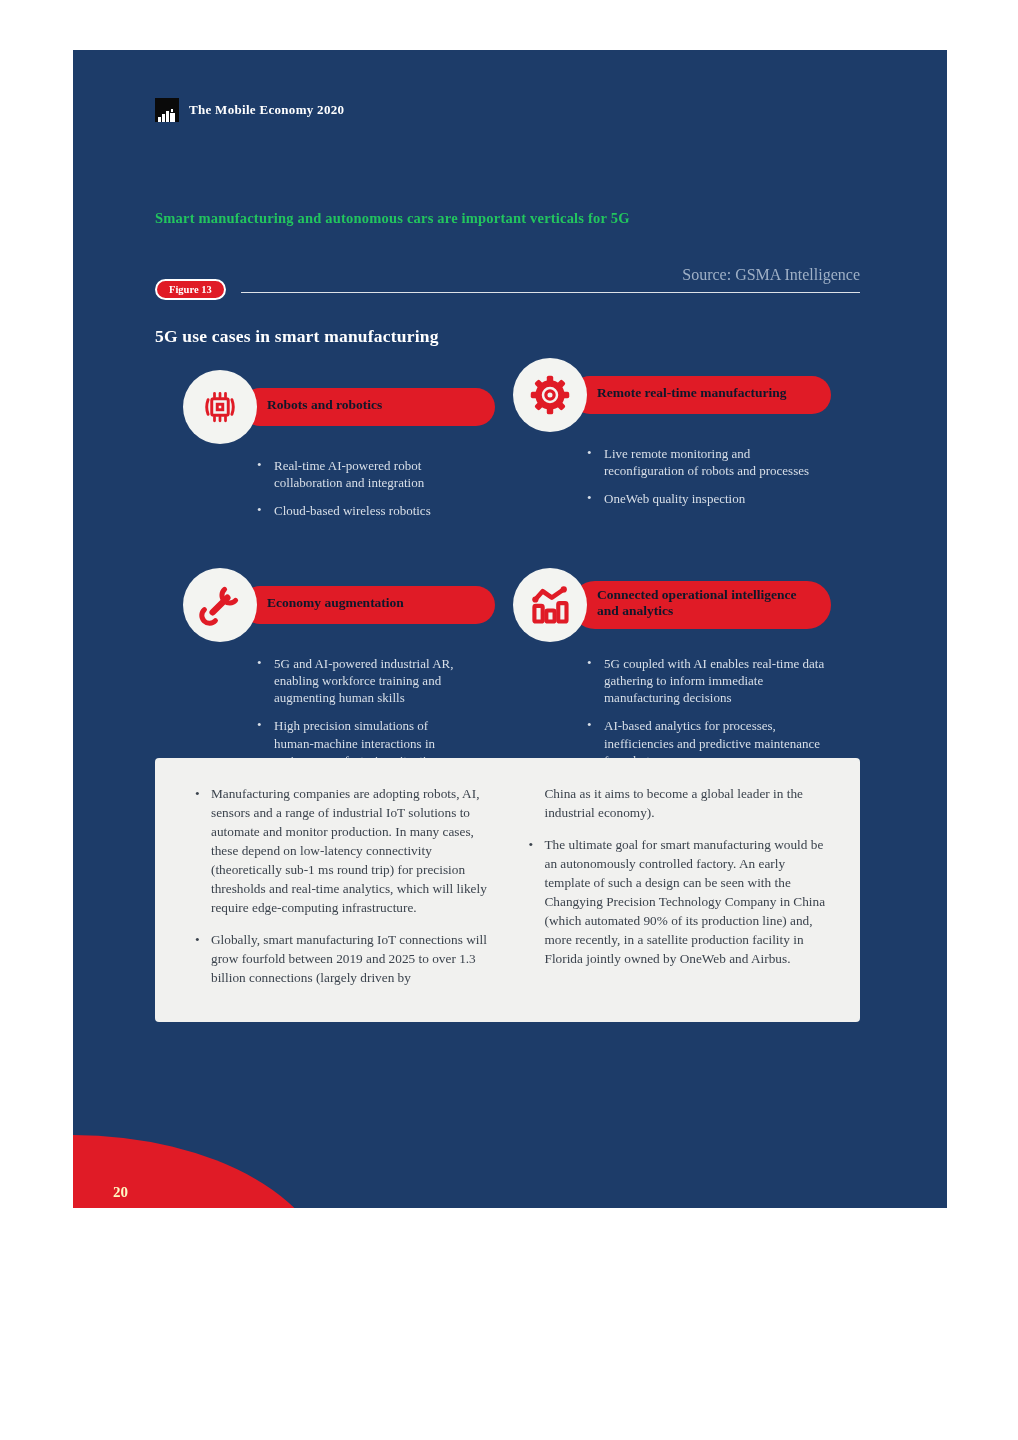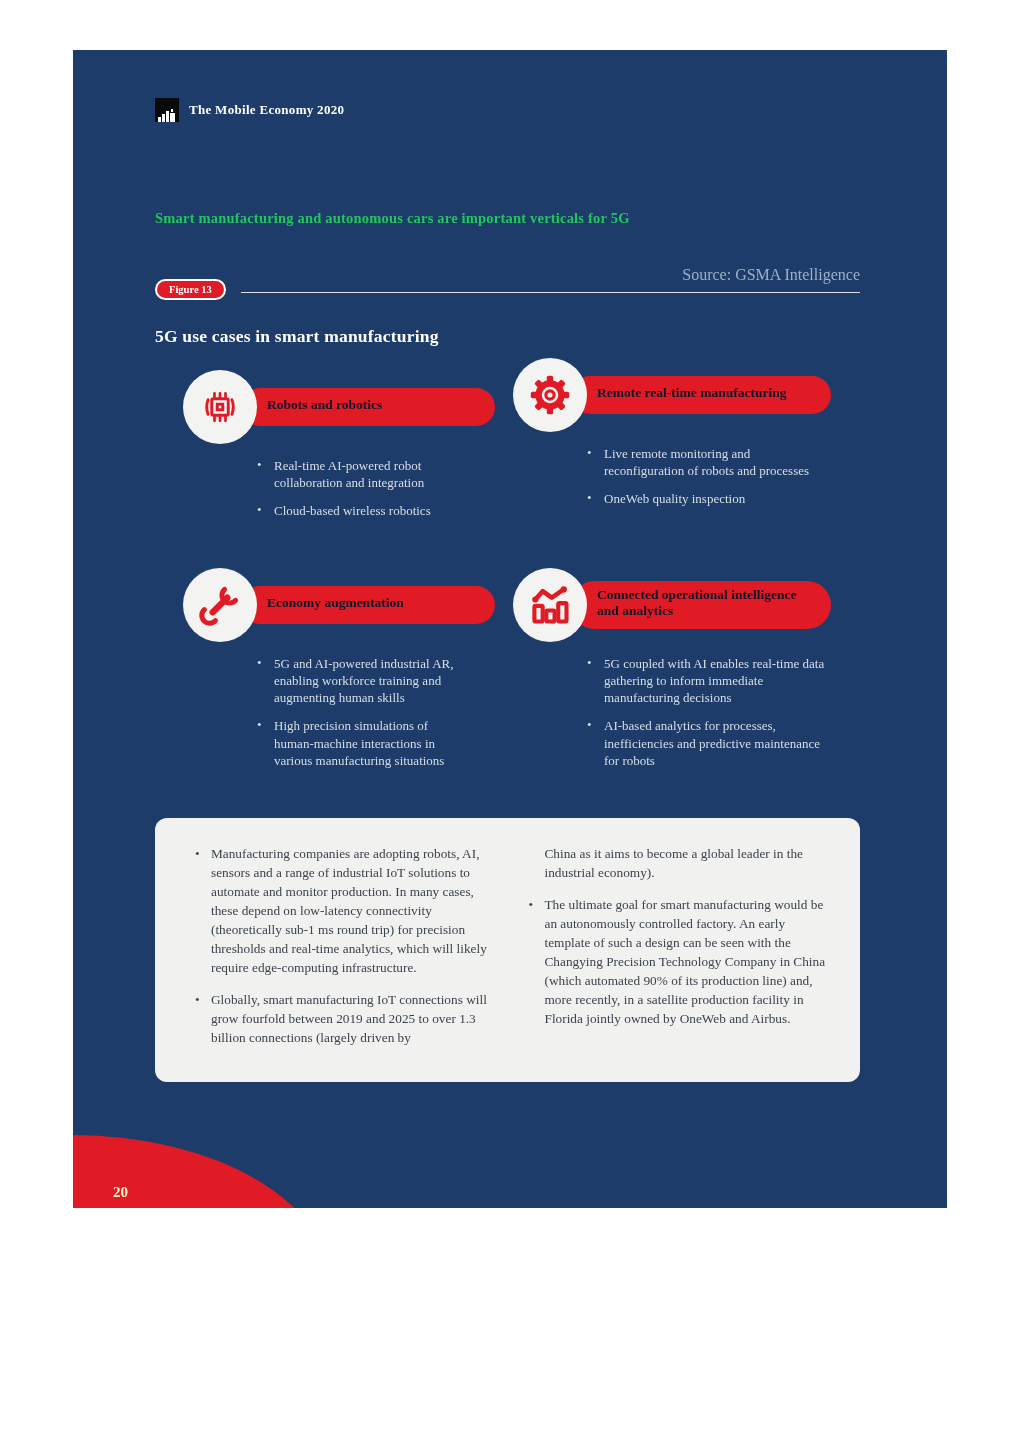--- a/index.html
+++ b/index.html
@@ -30,22 +30,22 @@
            box-sizing:border-box;padding:6px 16px 10px 26px;min-height:38px;}
   .uc.qleft .uc-pill{width:254px;}
   .uc.qright .uc-pill{width:260px;}
   .uc ul{list-style:none;margin:13px 0 0 74px;padding:0;}
   .uc.qleft ul{width:214px;}
   .uc.qright ul{width:246px;}
   .uc li{position:relative;padding-left:17px;margin-bottom:11px;color:#d8dfe8;font-size:13px;line-height:1.32;}
   .uc li::before{content:"•";position:absolute;left:0;top:-1px;color:#d8dfe8;}
 
   
-  .notes{position:absolute;left:82px;top:768px;width:705px;min-height:253px;box-sizing:border-box;
-         background:#f1f1ef;border-radius:12px;padding:26px 34px 22px 38px;display:flex;gap:34px;}
+  .notes{position:absolute;left:82px;top:708px;width:705px;min-height:253px;box-sizing:border-box;
+         background:#f1f1ef;border-radius:4px;padding:26px 34px 22px 38px;display:flex;gap:34px;}
   .notes .col{flex:1;}
   .notes ul{list-style:none;margin:0;padding:0;}
   .notes li{position:relative;padding-left:18px;margin-bottom:13px;color:#3b434d;font-size:13.3px;line-height:1.43;}
   .notes li::before{content:"•";position:absolute;left:2px;top:0;color:#3b434d;}
   .notes li.cont::before{content:"";}
 
   
   .corner{position:absolute;left:-258px;bottom:-150px;width:516px;height:300px;border-radius:50%;
           background:#e01b26;z-index:1;}
   .footer{position:absolute;left:40px;bottom:44px;z-index:2;color:#fef9c3;}

